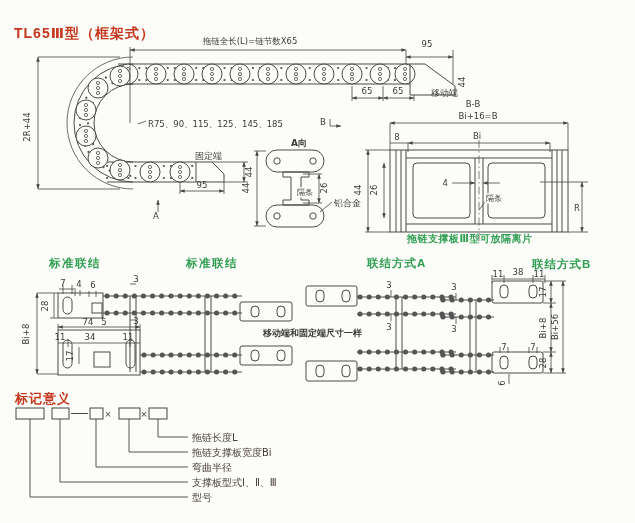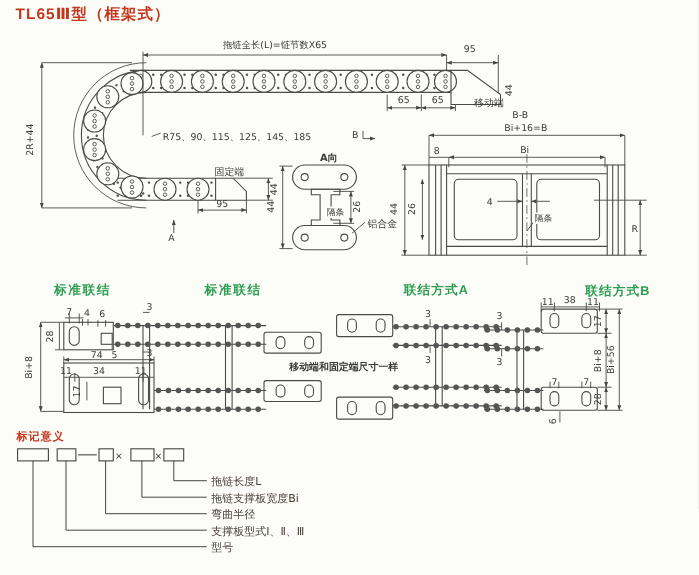--- a/index.html
+++ b/index.html
@@ -13,21 +13,21 @@
   .dim{font-size:8.5px;}
   .cn{font-size:9px;}
   .order-block{line-height:17.6px;font-size:11px;color:#5b3a2e;}
   .tree-label{fill:#4a4038;font-size:10px;}
 </style>
 </head>
 <body>
 
 <div class="page">
 
-  <div class="abs red-title" style="left:14px;top:4px;font-size:14px;letter-spacing:1px;">TL65Ⅲ型（框架式）</div>
+  <div class="abs red-title" style="left:14px;top:25px;font-size:14px;letter-spacing:1px;">TL65Ⅲ型（框架式）</div>
 
   <svg width="635" height="523" viewBox="0 0 635 523">
     <defs>
       <marker id="m" viewBox="0 0 10 10" refX="9" refY="5" markerWidth="6.5" markerHeight="6.5" orient="auto-start-reverse">
           <path d="M0,1.5 L9,5 L0,8.5 z" fill="#444"></path>
         </marker>
       <g id="link">
         <circle r="10" fill="#fcfcf8" stroke="#4a4a4a" stroke-width="1"></circle>
         <circle r="1.6" cy="-5" fill="none" stroke="#4a4a4a" stroke-width="0.8"></circle>
         <circle r="1.6" fill="none" stroke="#4a4a4a" stroke-width="0.8"></circle>
@@ -368,17 +368,18 @@
     <text class="tree-label" x="192" y="456">拖链支撑板宽度Bi</text>
     <text class="tree-label" x="192" y="471">弯曲半径</text>
     <text class="tree-label" x="192" y="486">支撑板型式Ⅰ、Ⅱ、Ⅲ</text>
     <text class="tree-label" x="192" y="501">型号</text>
   </svg>
 
   <div class="abs green-title" style="left:49px;top:256px;font-size:11.5px;letter-spacing:1.5px;">标准联结</div>
   <div class="abs green-title" style="left:186px;top:256px;font-size:11.5px;letter-spacing:1.5px;">标准联结</div>
   <div class="abs green-title" style="left:367px;top:256px;font-size:11.5px;letter-spacing:1px;">联结方式A</div>
   <div class="abs green-title" style="left:496px;top:257px;font-size:11.5px;letter-spacing:1px;margin-left:36px;">联结方式B</div>
-
-  <div class="abs red-title" style="left:15px;top:390px;font-size:10px;letter-spacing:1px;">标记意义</div>
+  <div class="abs green-title" style="left:407px;top:232px;font-size:10px;letter-spacing:0.5px;">拖链支撑板Ⅲ型可放隔离片</div>
+
+  <div class="abs red-title" style="left:15px;top:390px;font-size:13px;letter-spacing:1px;">标记意义</div>
 
 
 </div>
 
 </body></html>

